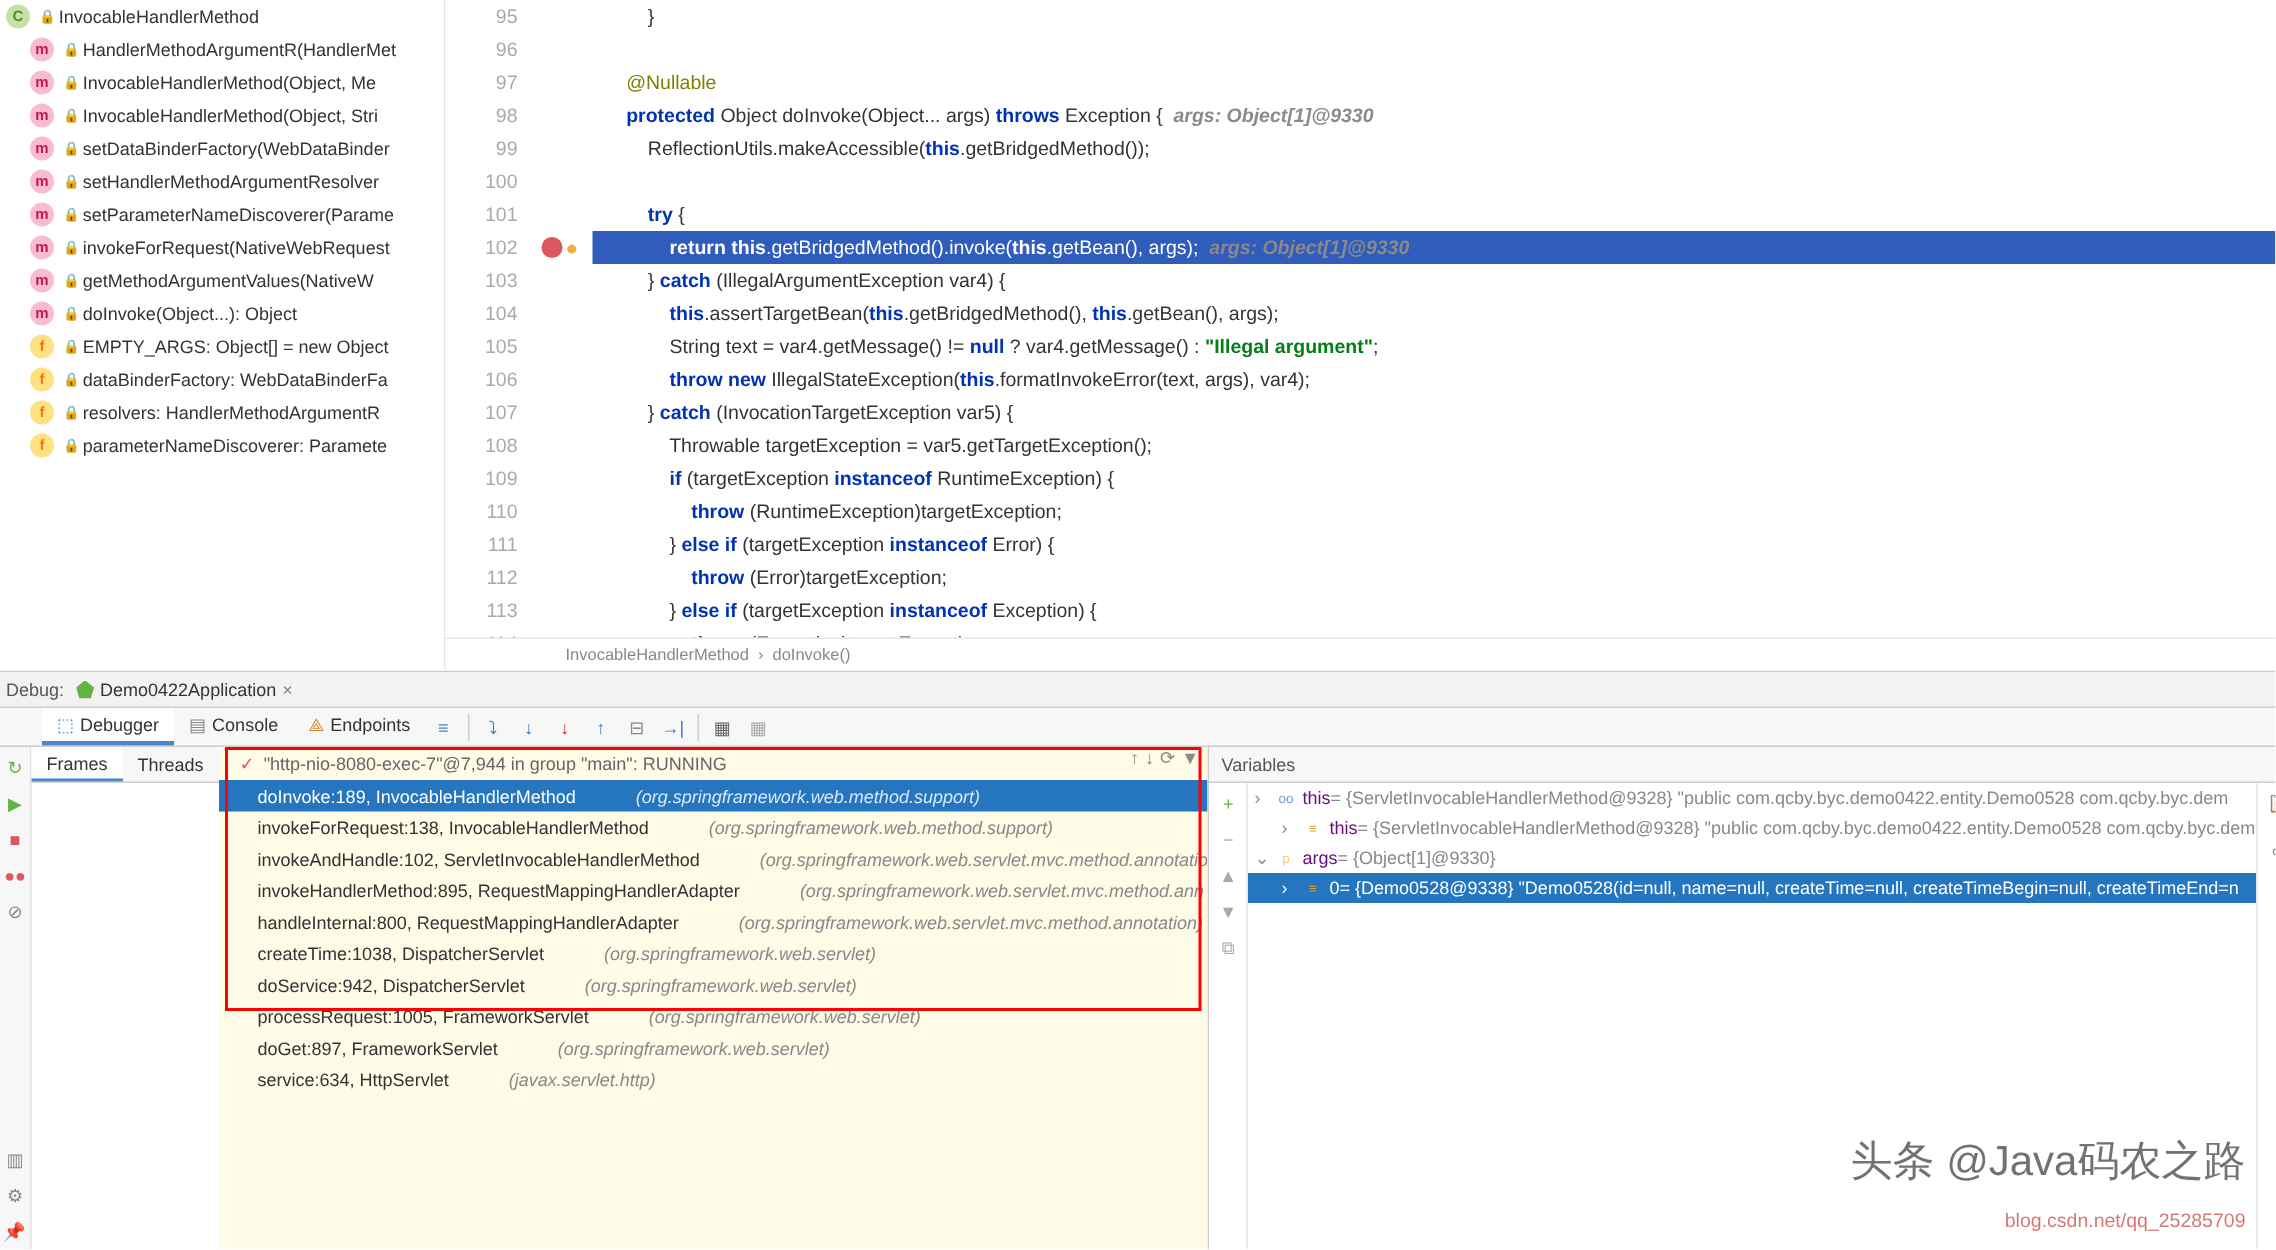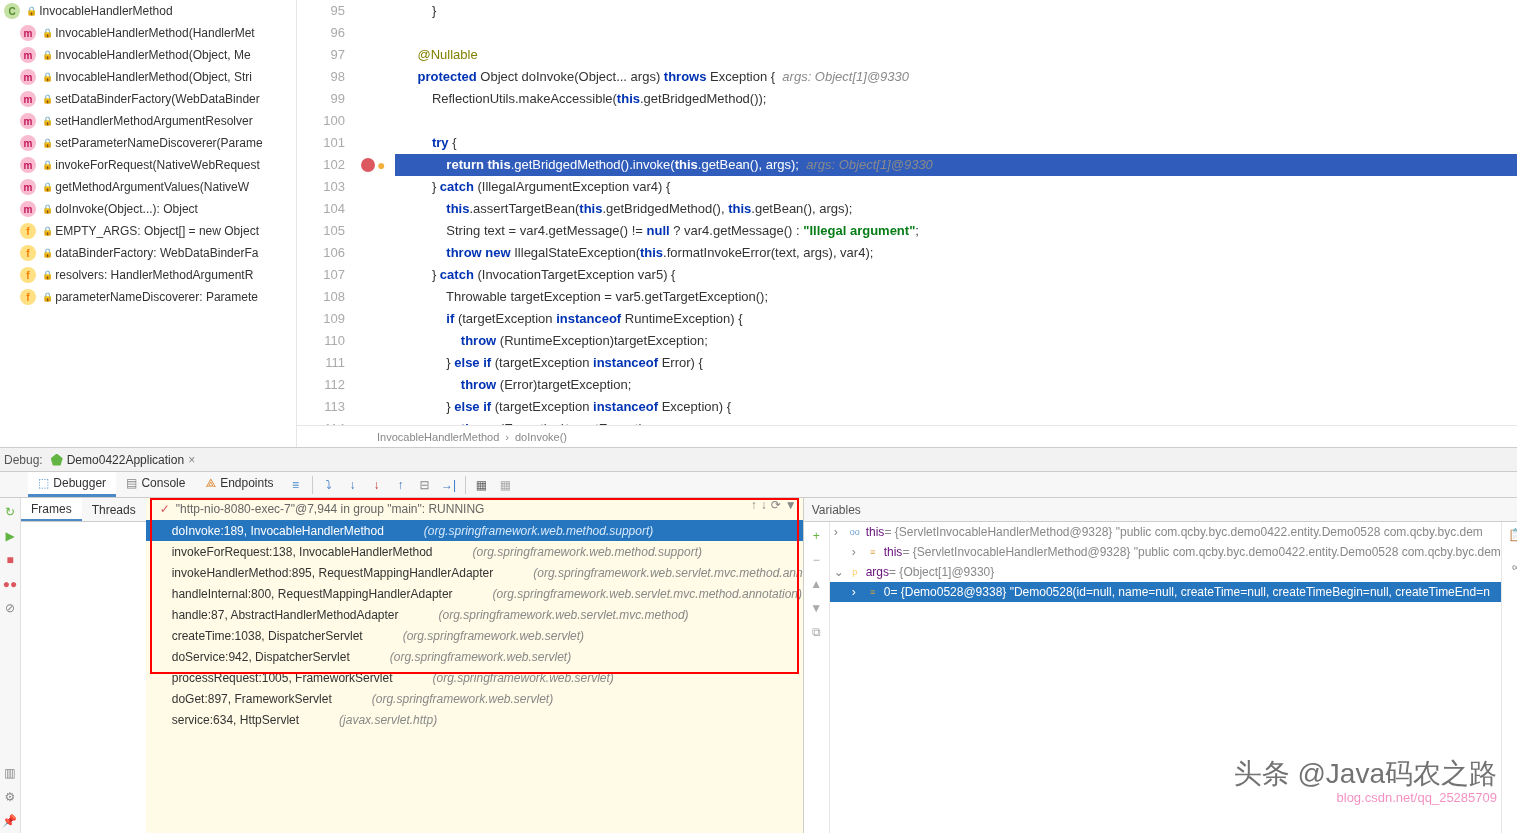--- a/index.html
+++ b/index.html
@@ -21,21 +21,21 @@
 .markers { width: 38px; background: #fff; }
 .marker-row { height: 22px; display: flex; align-items: center; justify-content: flex-start; padding-left: 4px; }
 .marker-bp { width: 14px; height: 14px; background: #db5860; border-radius: 50%; }
 .marker-exec { color: #f4af3d; font-size: 14px; }
 .code { flex: 1; line-height: 22px; white-space: pre; }
 .code-line { height: 22px; padding-left: 8px; }
 .code-line.exec { background: #305cbb; color: #fff; }
 .kw { color: #0033b3; font-weight: bold; }
 .ann { color: #808000; }
 .str { color: #067d17; font-weight: bold; }
-.cmt { color: #8a8a8a; font-style: italic; }
+.cmt { color: #8a8a8a; font-style: italic; font-weight: bold; }
 .exec .kw { color: #fff; font-weight: bold; }
 .breadcrumb { height: 22px; border-top: 1px solid #e6e6e6; display: flex; align-items: center; padding-left: 80px; color: #888; font-size: 11px; }
 .breadcrumb span { margin-right: 6px; }
 .debug-panel { height: 385px; display: flex; flex-direction: column; }
 .debug-header { height: 24px; display: flex; align-items: center; border-bottom: 1px solid #ccc; background: #f2f2f2; padding-left: 4px; }
 .debug-header .lbl { color: #555; margin-right: 8px; }
 .debug-header .run-cfg { color: #333; display: flex; align-items: center; }
 .debug-header .run-cfg::before { content: ''; display: inline-block; width: 12px; height: 12px; background: #62b543; clip-path: polygon(50% 0, 100% 40%, 82% 100%, 18% 100%, 0 40%); margin-right: 4px; }
 .close-x { color: #888; margin-left: 4px; }
 .toolbar { height: 26px; display: flex; align-items: center; border-bottom: 1px solid #ccc; background: #f7f7f7; padding-left: 28px; }
@@ -66,37 +66,37 @@
 .vars-list { flex: 1; overflow: hidden; }
 .vars-right { width: 30px; border-left: 1px solid #e6e6e6; display: flex; flex-direction: column; align-items: center; padding-top: 6px; gap: 18px; color: #888; }
 .var-row { height: 20px; display: flex; align-items: center; padding-left: 4px; white-space: nowrap; overflow: hidden; }
 .var-row .chev { width: 14px; color: #888; cursor: pointer; }
 .var-row .vicon { width: 14px; height: 14px; margin-right: 4px; display: flex; align-items: center; justify-content: center; font-size: 9px; }
 .var-row .vname { color: #660e7a; }
 .var-row .vval { color: #888; }
 .var-row.sel { background: #2675bf; color: #fff; }
 .var-row.sel .vname, .var-row.sel .vval, .var-row.sel .chev { color: #fff; }
 .watermark { position: absolute; right: 20px; bottom: 40px; font-size: 28px; color: #444; opacity: 0.75; font-weight: 500; pointer-events: none; }
-.watermark2 { position: absolute; right: 20px; bottom: 28px; font-size: 13px; color: #ec4899; opacity: 0.6; pointer-events: none; }
+.watermark2 { position: absolute; right: 20px; bottom: 12px; font-size: 13px; color: #b91c1c; opacity: 0.6; pointer-events: none; }
 </style>
 </head>
 <body>
 
 <div class="top">
   <div class="outline">
     <div class="outline-item class">
       <span class="icon icon-c">C</span>
       <span class="lock">🔒</span>
       <span>InvocableHandlerMethod</span>
     </div>
     <div id="outline-members">
         <div class="outline-item">
           <span class="icon icon-m">m</span>
           <span class="lock">🔒</span>
-          <span>InvocableHandlerMethod(HandlerMet</span>
+          <span>HandlerMethodArgumentR(HandlerMet</span>
         </div>
         <div class="outline-item">
           <span class="icon icon-m">m</span>
           <span class="lock">🔒</span>
           <span>InvocableHandlerMethod(Object, Me</span>
         </div>
         <div class="outline-item">
           <span class="icon icon-m">m</span>
           <span class="lock">🔒</span>
           <span>InvocableHandlerMethod(Object, Stri</span>
@@ -277,30 +277,30 @@
         <div id="frames">
             <div class="frame-row sel">
               <span>doInvoke:189, InvocableHandlerMethod</span>
               <span class="pkg">(org.springframework.web.method.support)</span>
             </div>
             <div class="frame-row">
               <span>invokeForRequest:138, InvocableHandlerMethod</span>
               <span class="pkg">(org.springframework.web.method.support)</span>
             </div>
             <div class="frame-row">
+              <span>invokeAndHandle:102, ServletInvocableHandlerMethod</span>
+              <span class="pkg">(org.springframework.web.servlet.mvc.method.annotatio</span>
+            </div>
+            <div class="frame-row">
               <span>invokeHandlerMethod:895, RequestMappingHandlerAdapter</span>
               <span class="pkg">(org.springframework.web.servlet.mvc.method.ann</span>
             </div>
             <div class="frame-row">
               <span>handleInternal:800, RequestMappingHandlerAdapter</span>
               <span class="pkg">(org.springframework.web.servlet.mvc.method.annotation)</span>
-            </div>
-            <div class="frame-row">
-              <span>handle:87, AbstractHandlerMethodAdapter</span>
-              <span class="pkg">(org.springframework.web.servlet.mvc.method)</span>
             </div>
             <div class="frame-row">
               <span>createTime:1038, DispatcherServlet</span>
               <span class="pkg">(org.springframework.web.servlet)</span>
             </div>
             <div class="frame-row">
               <span>doService:942, DispatcherServlet</span>
               <span class="pkg">(org.springframework.web.servlet)</span>
             </div>
             <div class="frame-row">

